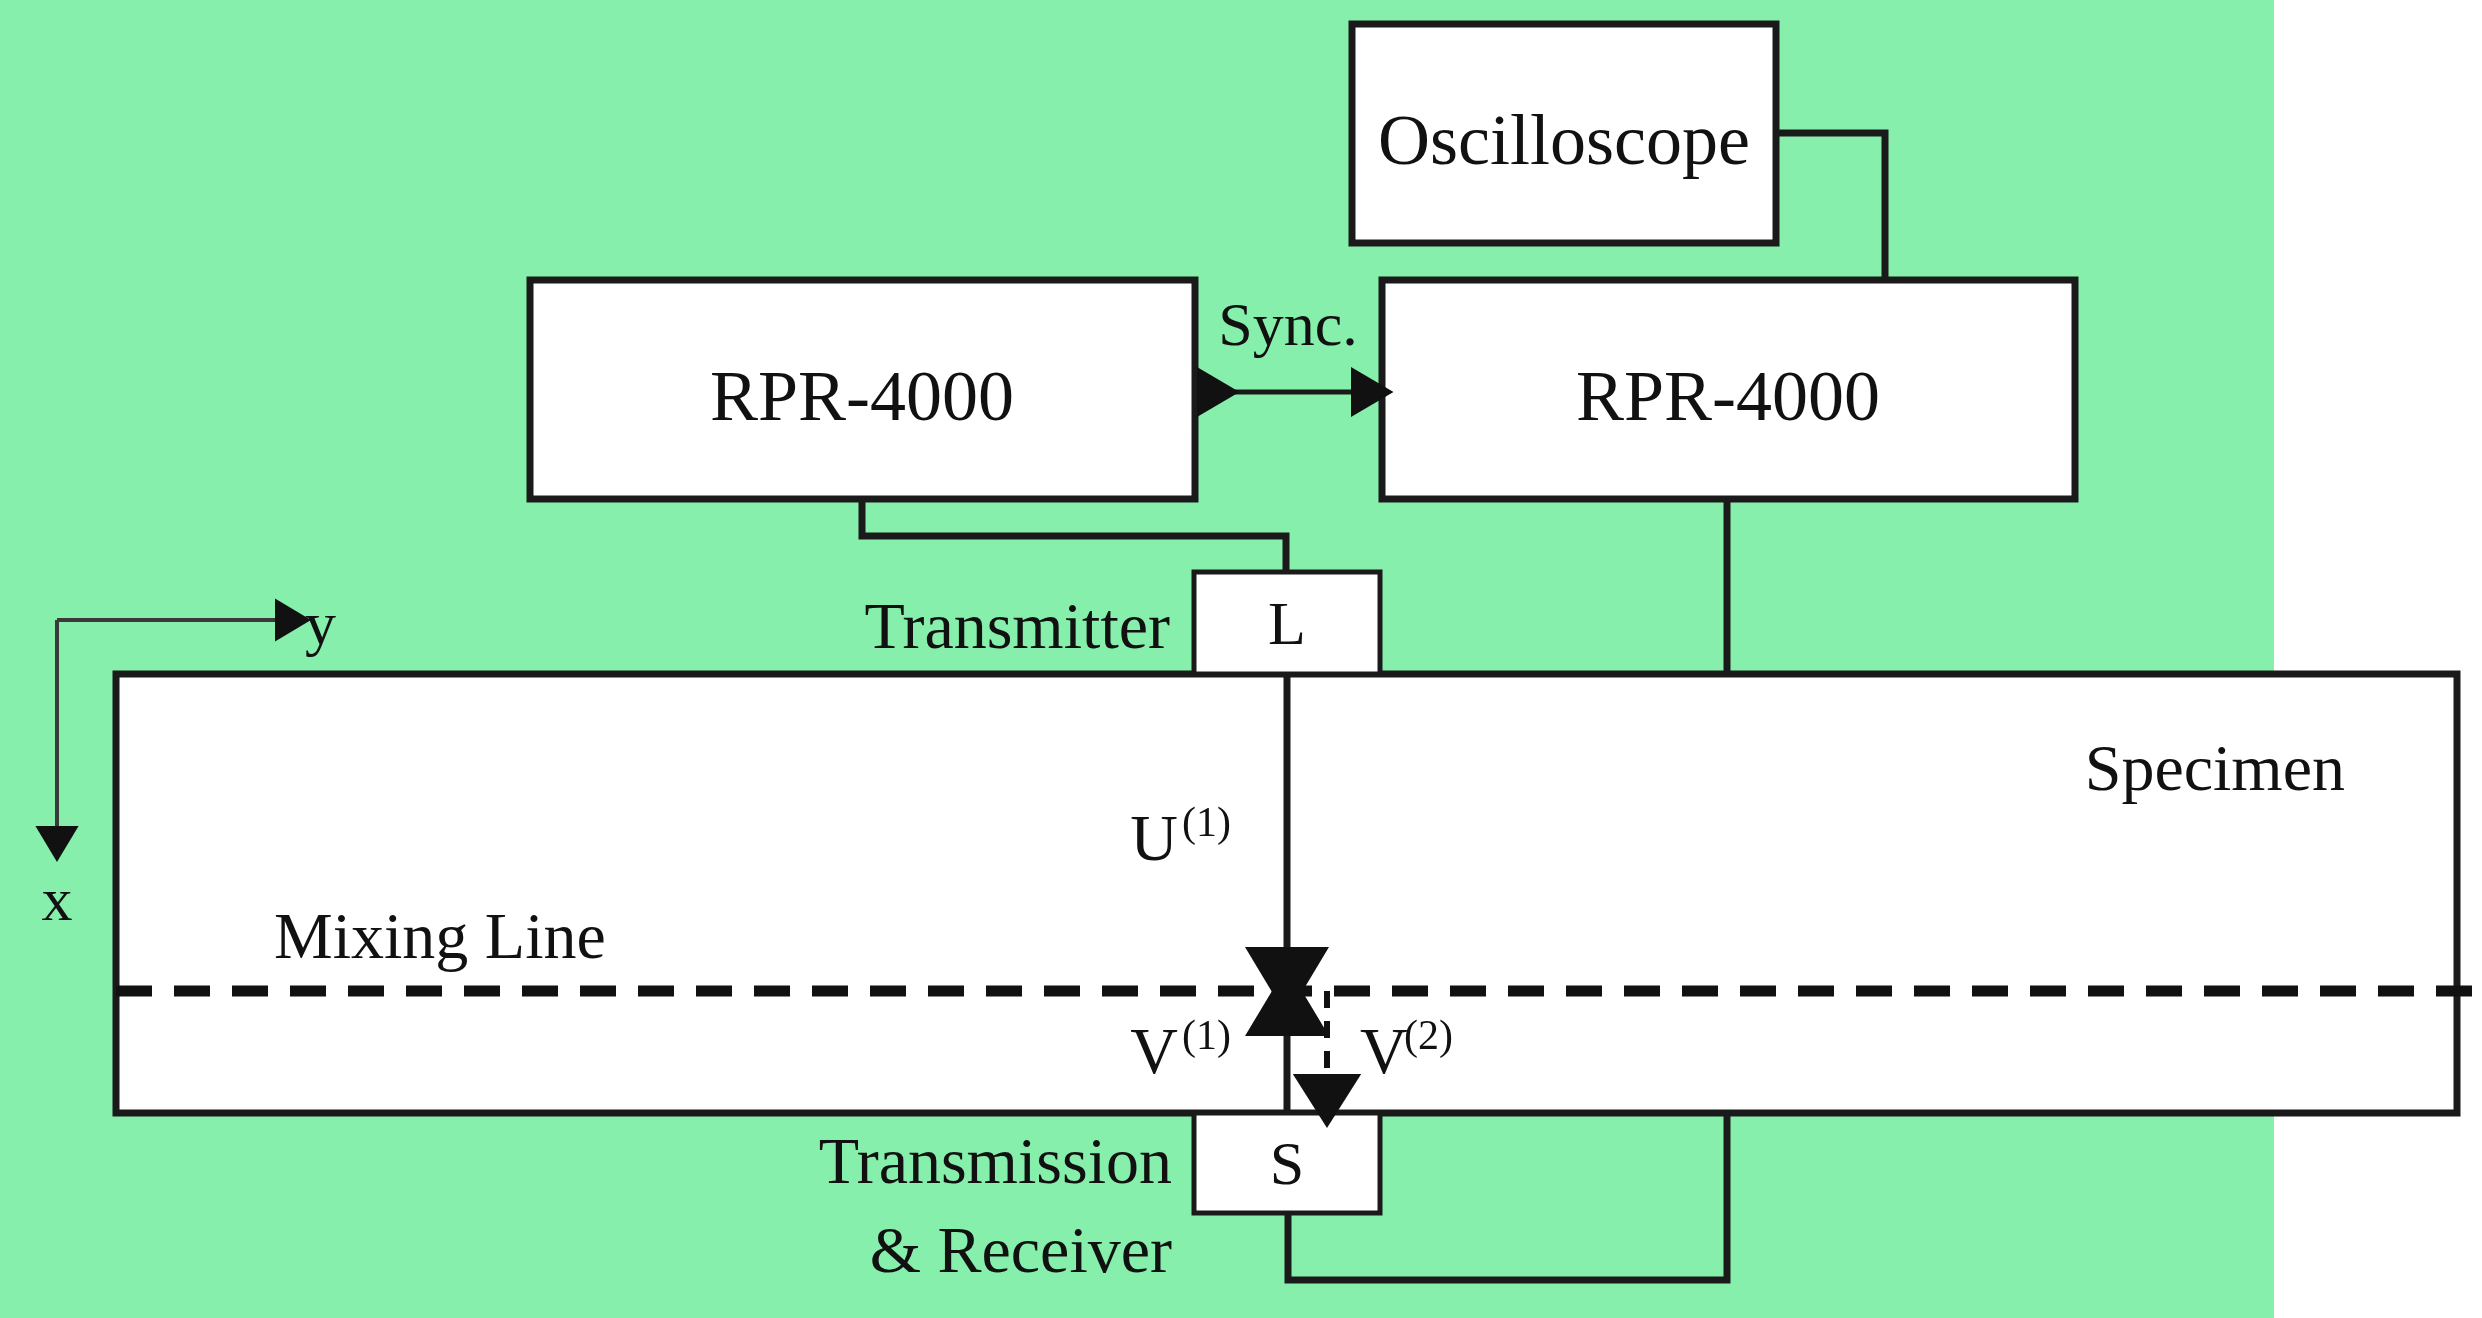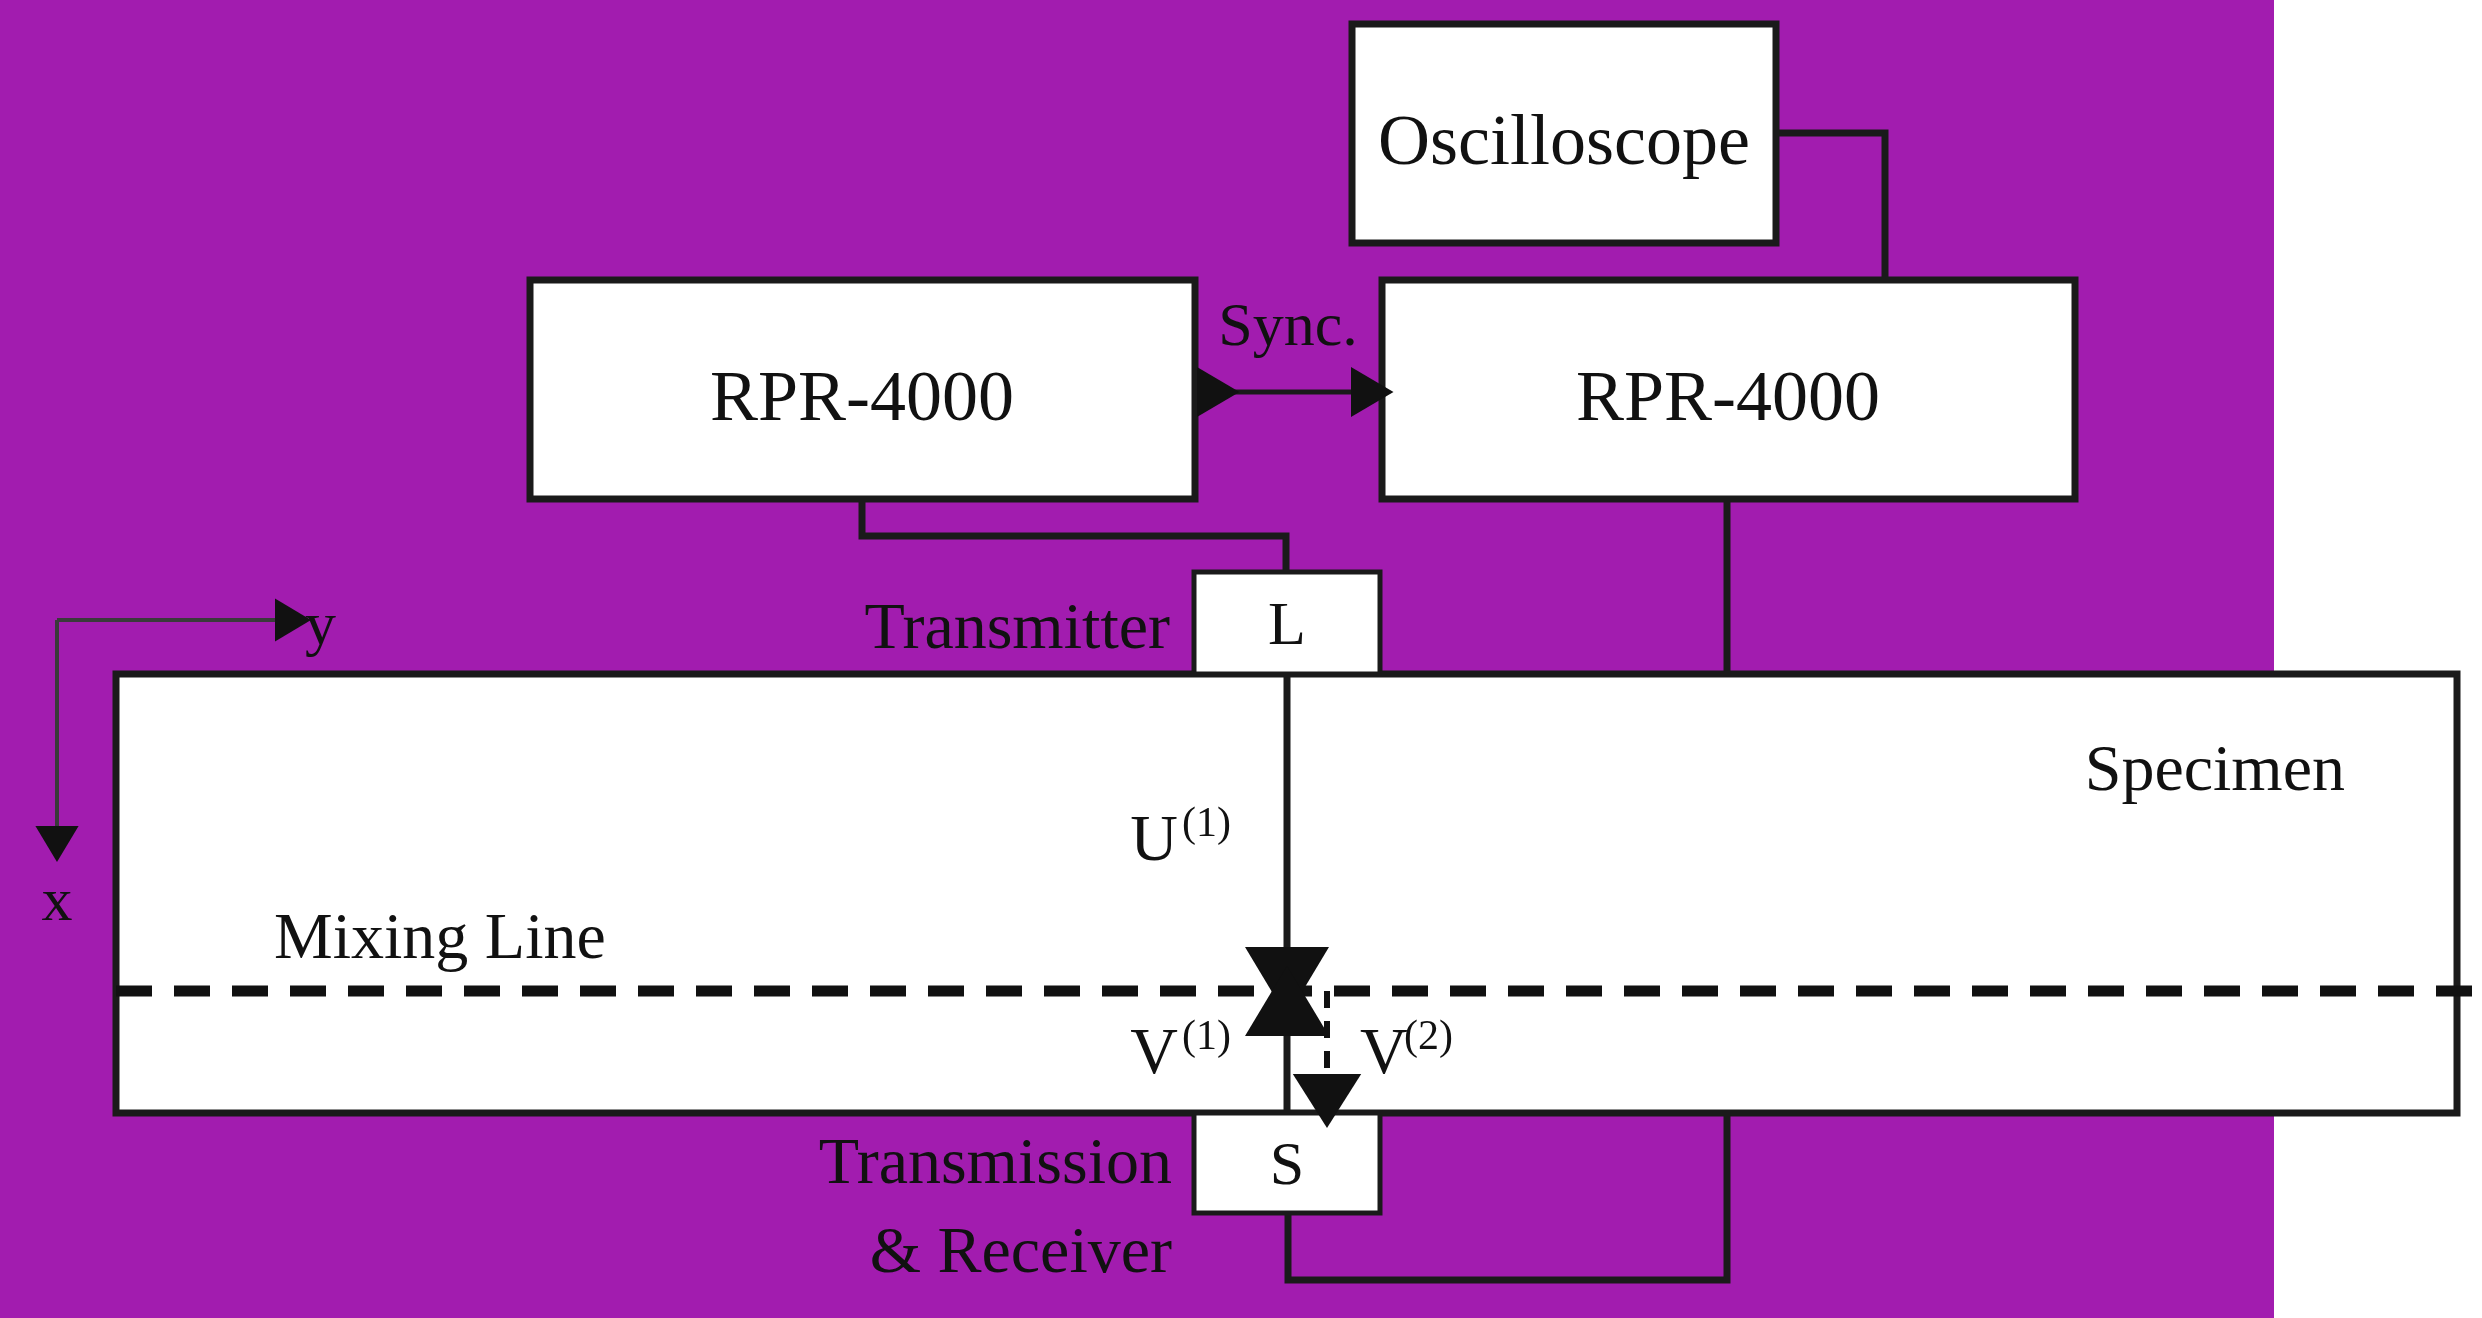--- a/index.html
+++ b/index.html
@@ -10,21 +10,21 @@
   body {
     width: 2482px;
     height: 1318px;
     font-family: "Liberation Serif", "DejaVu Serif", serif;
     overflow: hidden;
   }
   #diagram-root {
     position: relative;
     width: 2274px;
     height: 1318px;
-    background: #a21caf;
+    background: #86efac;
   }
   svg.diagram-canvas {
     position: absolute;
     left: 0;
     top: 0;
     width: 2482px;
     height: 1318px;
   }
   .box-rect {
     fill: #ffffff;

